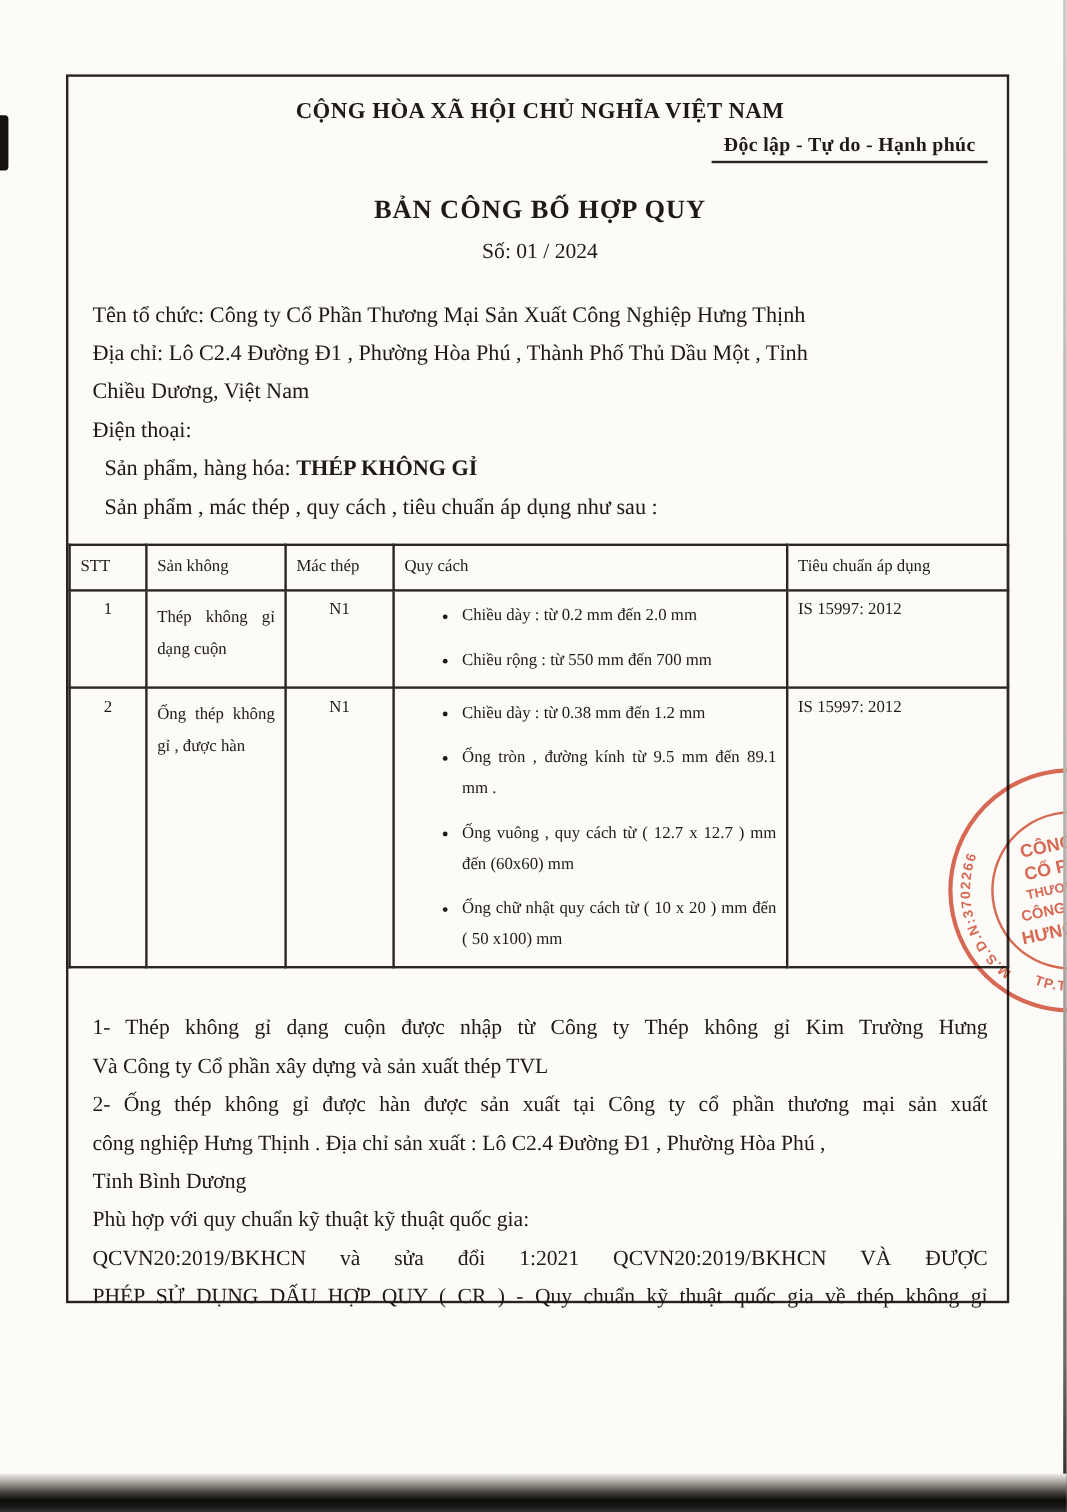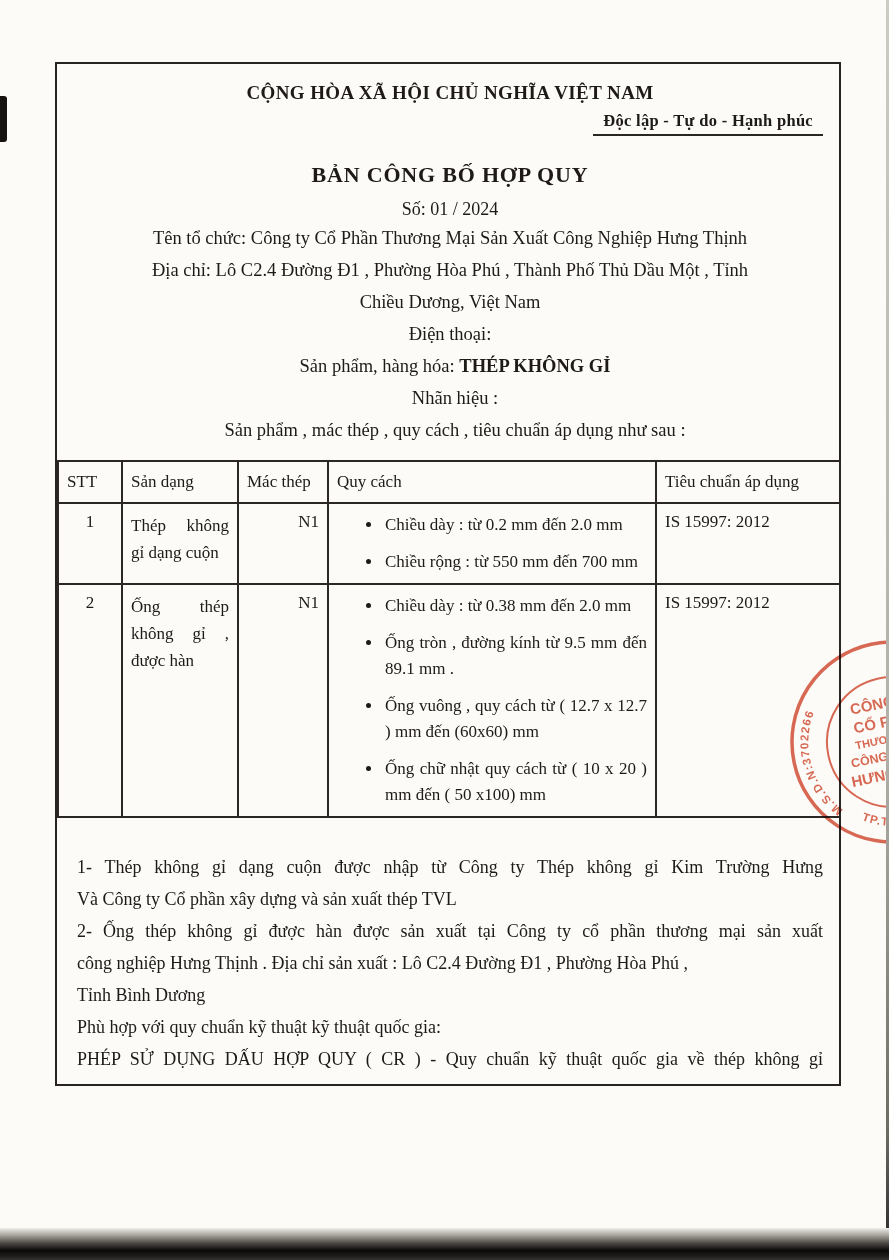--- a/index.html
+++ b/index.html
@@ -25,38 +25,38 @@
   }
   .motto-wrap{margin-top:7px;text-align:right;}
   .motto{
     display:inline-block;font-size:16.5px;font-weight:bold;
     padding:0 10px 3px;border-bottom:2px solid #2a2622;letter-spacing:.3px;
   }
   .doc-title{
     margin-top:26px;font-size:22px;font-weight:bold;letter-spacing:.8px;
   }
   .doc-number{margin-top:11px;font-size:18px;}
-  .info{margin-top:2px;font-size:18.5px;line-height:32px;text-align:center;}
+  .info{margin-top:27px;font-size:18.5px;line-height:32px;}
   .info .line{white-space:normal;}
   .indent10{margin-left:10px;}
   .bold{font-weight:bold;}
   
   table.decl{
     border-collapse:collapse;table-layout:fixed;
     width:782px;margin-left:-20px;margin-top:14px;
-    font-size:17px;
+    font-size:14px;
   }
   table.decl th,table.decl td{
     border:2px solid #2b2724;vertical-align:top;
     padding:8px 8px;box-sizing:border-box;
   }
   table.decl th{font-weight:normal;text-align:left;padding:10px 8px;}
   th.c,td.c{text-align:center;}
   td.prod{text-align:justify;padding:12px 10px 12px 12px;line-height:27px;}
-  td.grade{text-align:right;padding-top:12px;}
+  td.grade{text-align:center;padding-top:12px;}
   td.std{padding:12px 6px 12px 8px;}
   td.spec{padding:12px 14px 12px 0;}
   ul.specs{margin:0;padding-left:46px;}
   ul.specs li{
     text-align:justify;line-height:26px;padding-left:2px;
   }
   ul.specs li + li{margin-top:11px;}
   td.stt{padding-top:12px;}
   
   .notes{margin-top:34px;font-size:18px;line-height:30px;}
@@ -102,36 +102,35 @@
 
     <div class="center doc-title">BẢN CÔNG BỐ HỢP QUY</div>
     <div class="center doc-number">Số: 01 / 2024</div>
 
     <div class="info">
       <div class="line">Tên tổ chức: Công ty Cổ Phần Thương Mại Sản Xuất Công Nghiệp Hưng Thịnh</div>
       <div class="line">Địa chỉ: Lô C2.4 Đường Đ1 , Phường Hòa Phú , Thành Phố Thủ Dầu Một , Tỉnh</div>
       <div class="line">Chiều Dương, Việt Nam</div>
       <div class="line">Điện thoại:</div>
       <div class="line indent10"><span>Sản phẩm, hàng hóa: </span><span class="bold">THÉP KHÔNG GỈ</span></div>
-      <div class="line indent10">Nhãn hiệu :</div>
       <div class="line indent10">Sản phẩm , mác thép , quy cách , tiêu chuẩn áp dụng như sau :</div>
     </div>
 
     <table class="decl">
       <colgroup>
         <col style="width:64px">
           <col style="width:116px">
           <col style="width:90px">
           <col style="width:328px">
           <col style="width:184px">
       </colgroup>
       <thead>
         <tr>
           <th class="c">STT</th>
-          <th>Sản dạng</th>
+          <th>Sản không</th>
           <th>Mác thép</th>
           <th>Quy cách</th>
           <th>Tiêu chuẩn áp dụng</th>
         </tr>
       </thead>
       <tbody>
         <tr>
           <td class="c stt">1</td>
           <td class="prod">Thép không gỉ dạng cuộn</td>
           <td class="grade">N1</td>
@@ -142,38 +141,39 @@
             </ul>
           </td>
           <td class="std">IS 15997: 2012</td>
         </tr>
         <tr>
           <td class="c stt">2</td>
           <td class="prod">Ống thép không gỉ , được hàn</td>
           <td class="grade">N1</td>
           <td class="spec">
             <ul class="specs">
-              <li>Chiều dày : từ 0.38 mm đến 2.0 mm</li>
+              <li>Chiều dày : từ 0.38 mm đến 1.2 mm</li>
               <li>Ống tròn , đường kính từ 9.5 mm đến 89.1 mm .</li>
               <li>Ống vuông , quy cách từ ( 12.7 x 12.7 ) mm đến (60x60) mm</li>
               <li>Ống chữ nhật quy cách từ ( 10 x 20 ) mm đến ( 50 x100) mm</li>
             </ul>
           </td>
           <td class="std">IS 15997: 2012</td>
         </tr>
       </tbody>
     </table>
 
     <div class="notes">
       <p class="ln ml38 stretch">1- Thép không gỉ dạng cuộn được nhập từ Công ty Thép không gỉ Kim Trường Hưng</p>
       <p class="ln ml38">Và Công ty Cổ phần xây dựng và sản xuất thép TVL</p>
       <p class="ln ml38 stretch">2- Ống thép không gỉ được hàn được sản xuất tại Công ty cổ phần thương mại sản xuất</p>
       <p class="ln ml65">công nghiệp Hưng Thịnh . Địa chỉ sản xuất : Lô C2.4 Đường Đ1 , Phường Hòa Phú ,</p>
       <p class="ln">Tỉnh Bình Dương</p>
       <p class="ln indent10">Phù hợp với quy chuẩn kỹ thuật kỹ thuật quốc gia:</p>
+      <p class="ln ml20 stretch">QCVN20:2019/BKHCN và sửa đổi 1:2021 QCVN20:2019/BKHCN VÀ ĐƯỢC</p>
       <p class="ln mlneg stretch">PHÉP SỬ DỤNG DẤU HỢP QUY ( CR ) -  Quy chuẩn kỹ thuật quốc gia về thép không gỉ</p>
     </div>
 
   </div>
 </div>
 
 <svg class="stamp" viewBox="0 0 230 230">
   <g transform="rotate(-12 115 115)" opacity="0.82" fill="#d24b32" stroke="none">
     <circle cx="115" cy="115" r="100" fill="none" stroke="#d24b32" stroke-width="3.5"></circle>
     <circle cx="115" cy="115" r="65" fill="none" stroke="#d24b32" stroke-width="2"></circle>

